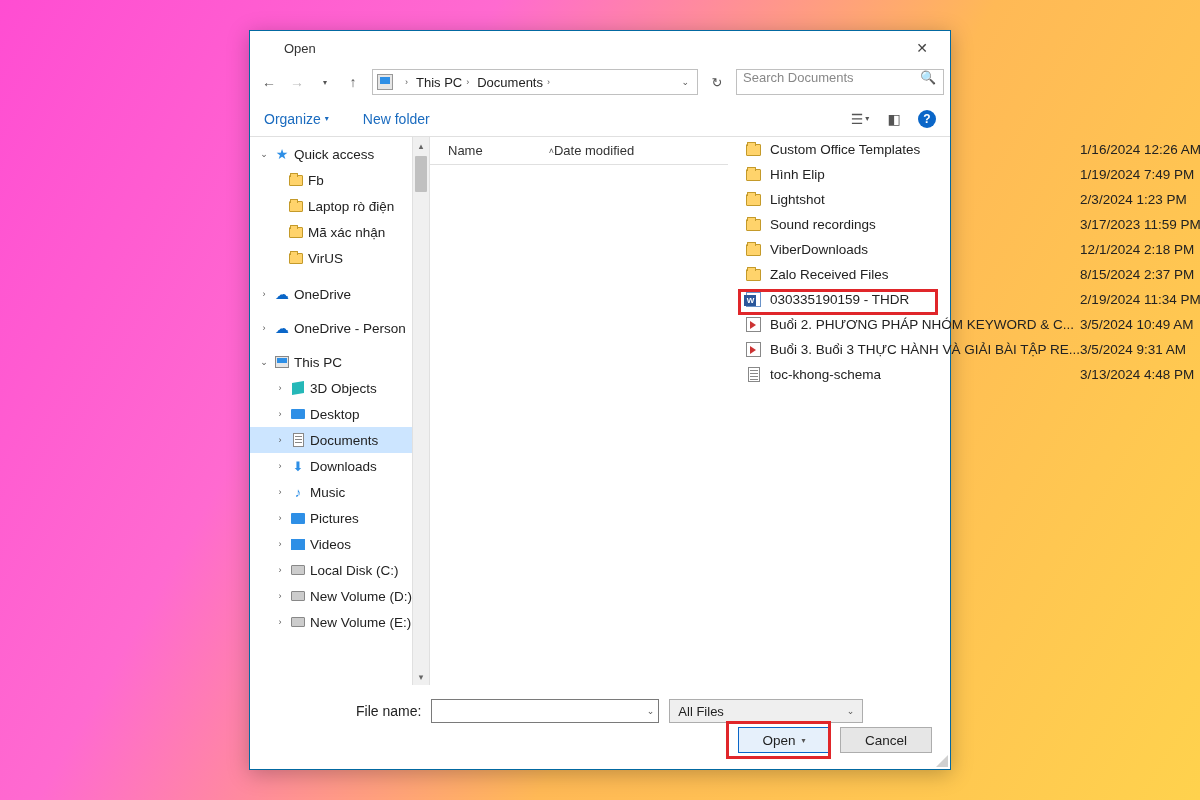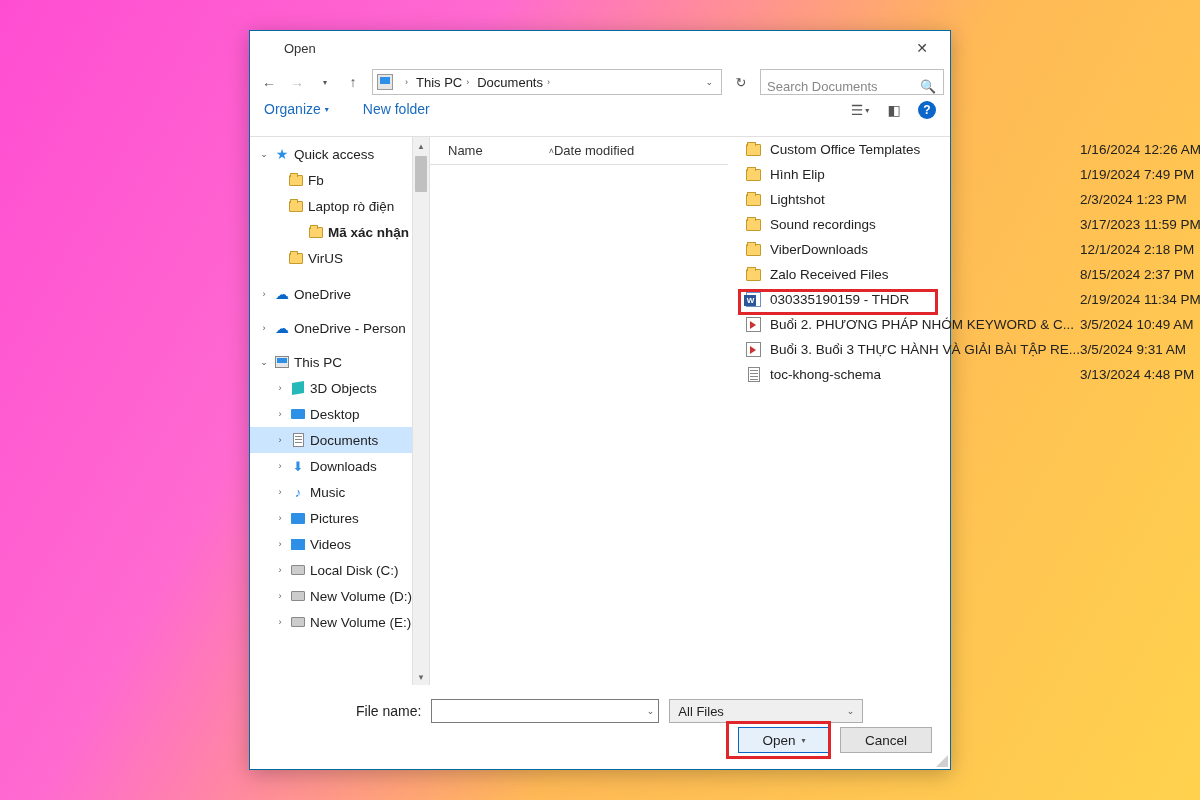--- a/index.html
+++ b/index.html
@@ -19,23 +19,23 @@
   .navrow { height:34px; display:flex; align-items:center; padding:0 6px 0 6px; gap:2px;}
   .navbtn { width:26px; height:26px; display:flex; align-items:center; justify-content:center; color:#555; font-size:14px;}
   .navbtn.dim{color:#bbb;}
   .dropdown-arrow{font-size:8px;color:#555;}
   .pathbox { flex:1; height:26px; border:1px solid #c0c0c0; display:flex; align-items:center; padding:0 4px; margin:0 4px; font-size:13px;}
   .path-seg { display:flex; align-items:center; padding:0 4px; color:#222;}
   .path-seg .chev { font-size:9px; color:#555; margin-left:4px;}
   .pc-icon{width:16px;height:16px;background:#e6e6e6;border:1px solid #999;margin-right:4px;position:relative;}
   .pc-icon::after{content:"";position:absolute;inset:2px 2px 5px 2px;background:#2e8fe6;}
   .refresh-btn{width:26px;height:26px;display:flex;align-items:center;justify-content:center;color:#555;font-size:13px;}
-  .searchbox{width:184px;height:26px;border:1px solid #c0c0c0;display:flex;align-items:flex-end;padding:0 6px;color:#888;font-size:13px;margin-left:4px;}
+  .searchbox{width:208px;height:26px;border:1px solid #c0c0c0;display:flex;align-items:flex-start;padding:0 6px;color:#888;font-size:13px;margin-left:4px;}
   .searchbox .mag{margin-left:auto;color:#555;font-size:13px;}
-  .toolbar{height:36px;display:flex;align-items:flex-start;padding:0 14px;border-bottom:1px solid #e0e0e0;margin-top:2px;}
+  .toolbar{height:36px;display:flex;align-items:center;padding:0 14px;border-bottom:1px solid #e0e0e0;margin-top:2px;}
   .toolbar .link{color:#1a6bbf;font-size:14px;display:flex;align-items:center;gap:4px;}
   .toolbar .link .tri{font-size:8px;color:#1a6bbf;}
   .toolbar .spacer{flex:1;}
   .view-icons{display:flex;align-items:center;gap:14px;}
   .view-icons .vi{width:20px;height:18px;display:flex;align-items:center;justify-content:center;color:#555;font-size:14px;}
   .help{width:18px;height:18px;border-radius:50%;background:#0a66c8;color:#fff;display:flex;align-items:center;justify-content:center;font-size:12px;font-weight:bold;}
   .body{flex:1;display:flex;min-height:0;}
   .sidebar{width:180px;border-right:1px solid #e0e0e0;position:relative;display:flex;}
   .sidebar-scroll{flex:1;overflow:hidden;font-size:13.5px;color:#222;padding-top:4px;}
   .sidebar-scrollbar{width:17px;background:#f0f0f0;border-left:1px solid #e0e0e0;display:flex;flex-direction:column;}
@@ -165,21 +165,21 @@
               <span class="folder-mini"></span>
             </span>
             <span>Fb</span>
           </div>
         <div class="tree-row" style="padding-left:38px;">
             <span class="tree-icon">
               <span class="folder-mini"></span>
             </span>
             <span>Laptop rò điện</span>
           </div>
-        <div class="tree-row" style="padding-left:58px;font-weight:bold;">
+        <div class="tree-row" style="padding-left:38px;">
             <span class="tree-icon">
               <span class="folder-mini"></span>
             </span>
             <span>Mã xác nhận</span>
           </div>
         <div class="tree-row" style="padding-left:38px;">
             <span class="tree-icon">
               <span class="folder-mini"></span>
             </span>
             <span>VirUS</span>

